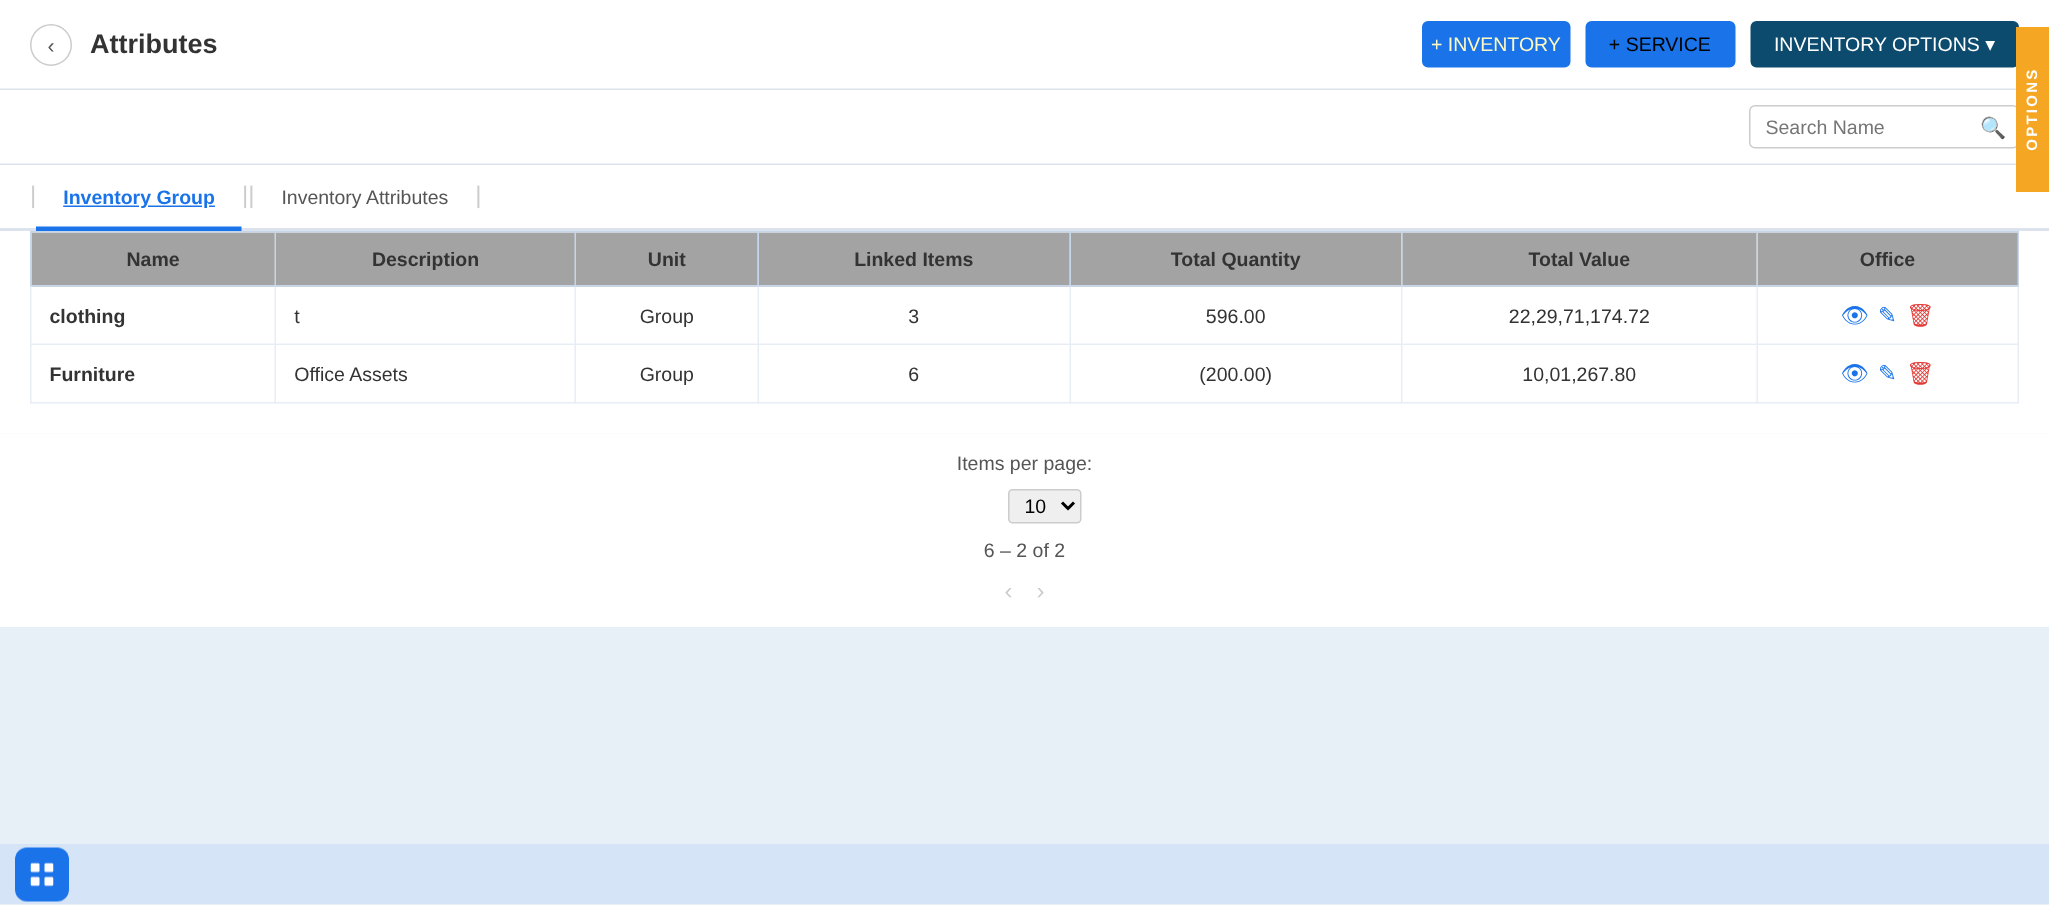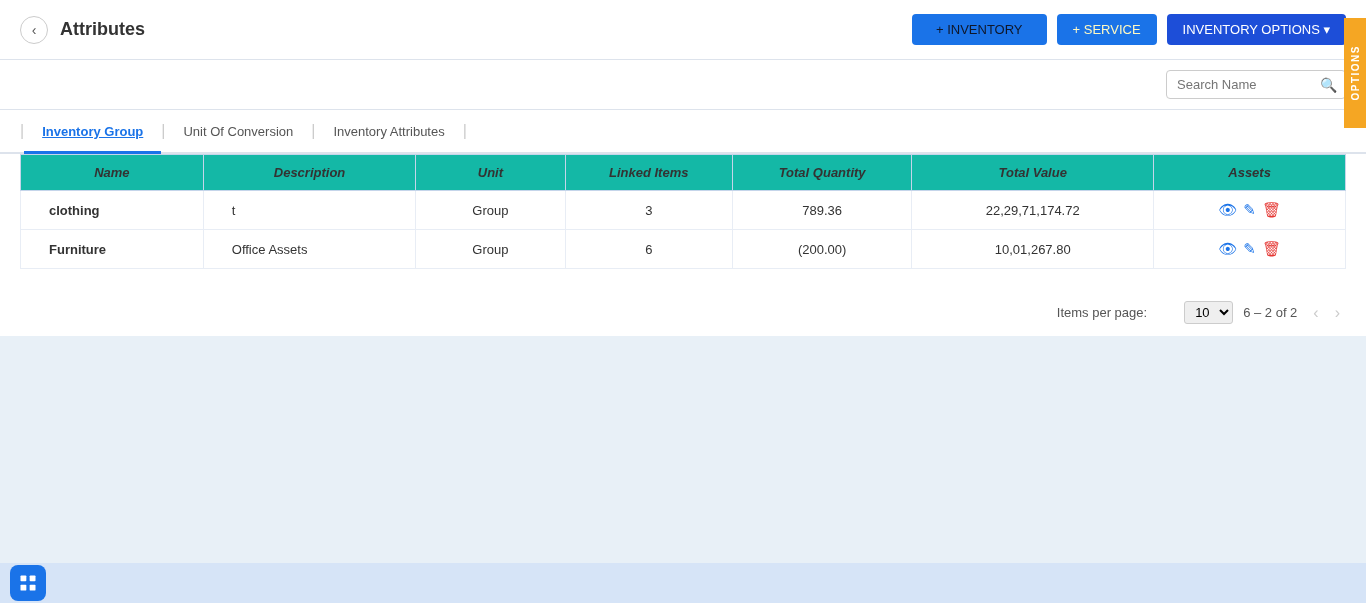--- a/index.html
+++ b/index.html
@@ -22,40 +22,40 @@
       border-radius: 50%;
       background: #fff;
       cursor: pointer;
       display: flex; align-items: center; justify-content: center;
       font-size: 14px; color: #555;
     }
     .page-title { font-size: 18px; font-weight: bold; color: #333; }
     .header-right { display: flex; align-items: center; gap: 10px; }
     .btn-inventory {
       background: #1a73e8;
-      color: #0f172a;
+      color: #fef9c3;
       border: none;
-      padding: 8px 24px;
+      padding: 8px 6px;
       border-radius: 4px;
       cursor: pointer;
       font-size: 13px;
       display: flex; align-items: center; gap: 4px;
     }
     .btn-service {
       background: #1a73e8;
-      color: #fef9c3;
+      color: #000000;
       border: none;
       padding: 8px 16px;
       border-radius: 4px;
       cursor: pointer;
       font-size: 13px;
       display: flex; align-items: center; gap: 4px;
     }
     .btn-options {
-      background: #1d4ed8;
+      background: #0c4a6e;
       color: #fff;
       border: none;
       padding: 8px 16px;
       border-radius: 4px;
       cursor: pointer;
       font-size: 13px;
       display: flex; align-items: center; gap: 6px;
     }
 
     
@@ -122,36 +122,35 @@
       background: #fff;
       margin: 0;
       padding: 0 20px 20px;
     }
     table {
       width: 100%;
       border-collapse: collapse;
       margin-top: 0;
     }
     thead tr {
-      background: #14b8a6;
-      font-style: italic;
+      background: #a3a3a3;
     }
     thead th {
       padding: 10px 12px;
       text-align: center;
       font-size: 13px;
       font-weight: 600;
       color: #333;
       border: 1px solid #c5d5ea;
     }
     tbody tr {
       border-bottom: 1px solid #e8edf5;
     }
     tbody td {
-      padding: 10px 28px;
+      padding: 10px 12px;
       font-size: 13px;
       color: #333;
       border: 1px solid #e8edf5;
       text-align: center;
     }
     tbody td:first-child { text-align: left; font-weight: 600; }
     tbody td:nth-child(2) { text-align: left; }
     .actions-cell { display: flex; align-items: center; justify-content: center; gap: 6px; }
     .action-icon { cursor: pointer; font-size: 15px; }
     .action-view { color: #1a73e8; }
@@ -161,20 +160,21 @@
     
     .pagination {
       display: flex;
       align-items: center;
       justify-content: flex-end;
       padding: 12px 20px;
       background: #fff;
       gap: 10px;
       font-size: 13px;
       color: #555;
+      flex-direction: column;
     }
     .pagination select {
       border: 1px solid #ccc;
       border-radius: 3px;
       padding: 2px 6px;
       font-size: 13px;
       margin-left: 27px;
     }
     .pagination-nav { display: flex; gap: 4px; }
     .pagination-btn {
@@ -260,46 +260,45 @@
   <div class="search-input-wrap">
     <input class="search-input" type="text" placeholder="Search Name" style="">
     <span class="search-icon">🔍</span>
   </div>
 </div>
 
 <div class="white-section tabs">
   <span class="tab-divider">|</span>
   <div class="tab active">Inventory Group</div>
   <span class="tab-divider">|</span>
-  <div class="tab">Unit Of Conversion</div>
   <span class="tab-divider">|</span>
   <div class="tab">Inventory Attributes</div>
   <span class="tab-divider">|</span>
 </div>
 
 <div class="white-section table-container">
   <table>
     <thead>
       <tr>
         <th>Name</th>
         <th>Description</th>
         <th>Unit</th>
         <th>Linked Items</th>
         <th>Total Quantity</th>
         <th>Total Value</th>
-        <th>Assets</th>
+        <th>Office</th>
       </tr>
     </thead>
     <tbody>
       <tr class="table-row">
         <td>clothing</td>
         <td>t</td>
         <td>Group</td>
         <td>3</td>
-        <td>789.36</td>
+        <td>596.00</td>
         <td>22,29,71,174.72</td>
         <td>
           <div class="actions-cell">
             <span class="action-icon action-view" title="View">👁</span>
             <span class="action-icon action-edit" title="Edit">✎</span>
             <span class="action-icon action-delete" title="Delete">🗑</span>
           </div>
         </td>
       </tr>
       <tr class="table-row">

